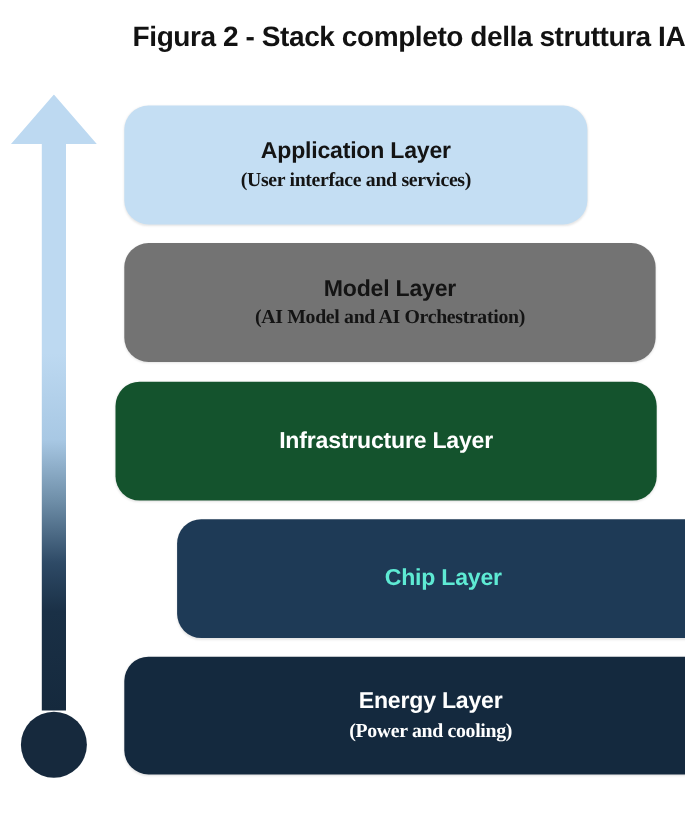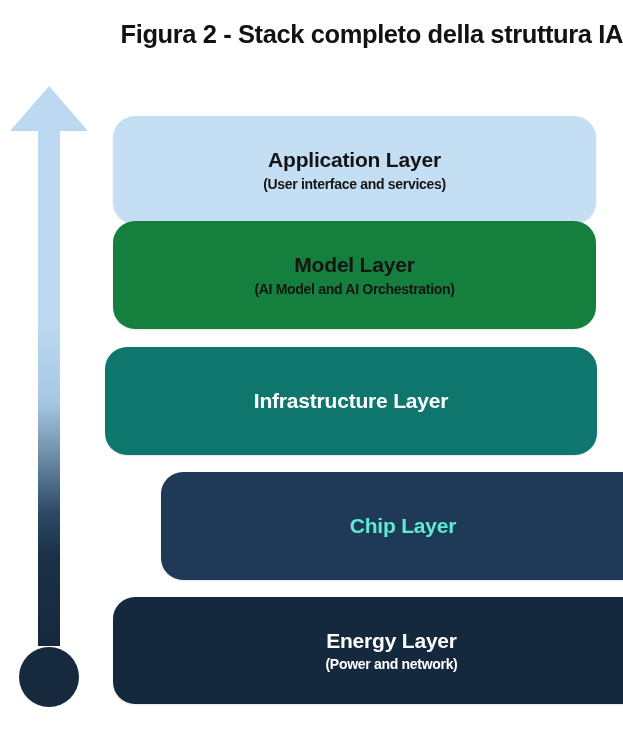--- a/index.html
+++ b/index.html
@@ -75,23 +75,23 @@
 
   .layer-title {
     font-family: "Liberation Sans", sans-serif;
     font-weight: bold;
     font-size: 21px;
     line-height: 1.16;
     letter-spacing: -0.2px;
     white-space: nowrap;
   }
   .layer-subtitle {
-    font-family: Liberation Sans, sans-serif;
+    font-family: Liberation Serif, serif;
     font-weight: bold;
-    font-size: 14px;
+    font-size: 18px;
     line-height: 1.16;
     letter-spacing: -0.3px;
     margin-top: 3px;
     white-space: nowrap;
   }
 </style>
 </head>
 <body style="background-color: rgb(255, 255, 255);">
 
 <div id="figure-root">
@@ -112,37 +112,37 @@
         </linearGradient>
       </defs>
 
       <path d="M41,0 L80,45 L52,45 L52,560 L30,560 L30,45 L2,45 Z" fill="url(#arrowGrad)"></path>
       <circle cx="41" cy="591" r="30" fill="#16293D"></circle>
     </svg>
   </div>
 
   <div class="layer-stack">
 
-    <div class="layer-box" style="left: 113px; top: 96px; width: 483px; height: 108px; background-color: rgb(196, 222, 243); color: rgb(20, 20, 20); margin-top: 20px;">
+    <div class="layer-box" style="left: 113px; top: 96px; width: 421px; height: 108px; background-color: rgb(196, 222, 243); color: rgb(20, 20, 20);">
       <div class="layer-title">Application Layer</div>
       <div class="layer-subtitle">(User interface and services)</div>
     </div>
 
-    <div class="layer-box" style="left: 113px; top: 221px; width: 483px; height: 108px; background-color: #15803d; color: rgb(20, 20, 20);">
+    <div class="layer-box" style="left: 113px; top: 221px; width: 483px; height: 108px; background-color: #737373; color: rgb(20, 20, 20);">
       <div class="layer-title">Model Layer</div>
       <div class="layer-subtitle">(AI Model and AI Orchestration)</div>
     </div>
 
-    <div class="layer-box" style="left: 105px; top: 347px; width: 492px; height: 108px; background-color: #0f766e; color: rgb(255, 255, 255); gap: 32px;">
+    <div class="layer-box" style="left: 105px; top: 347px; width: 492px; height: 108px; background-color: #14532d; color: rgb(255, 255, 255); gap: 32px;">
       <div class="layer-title">Infrastructure Layer</div>
     </div>
 
     <div class="layer-box" style="left: 113px; top: 472px; width: 484px; height: 108px; background-color: rgb(30, 58, 86); color: #5eead4; margin-left: 48px;">
       <div class="layer-title">Chip Layer</div>
     </div>
 
     <div class="layer-box" style="left: 113px; top: 597px; width: 557px; height: 107px; background-color: rgb(20, 41, 62); color: rgb(255, 255, 255);">
       <div class="layer-title">Energy Layer</div>
-      <div class="layer-subtitle">(Power and network)</div>
+      <div class="layer-subtitle">(Power and cooling)</div>
     </div>
 
   </div>
 </div>
 
 </body></html>

